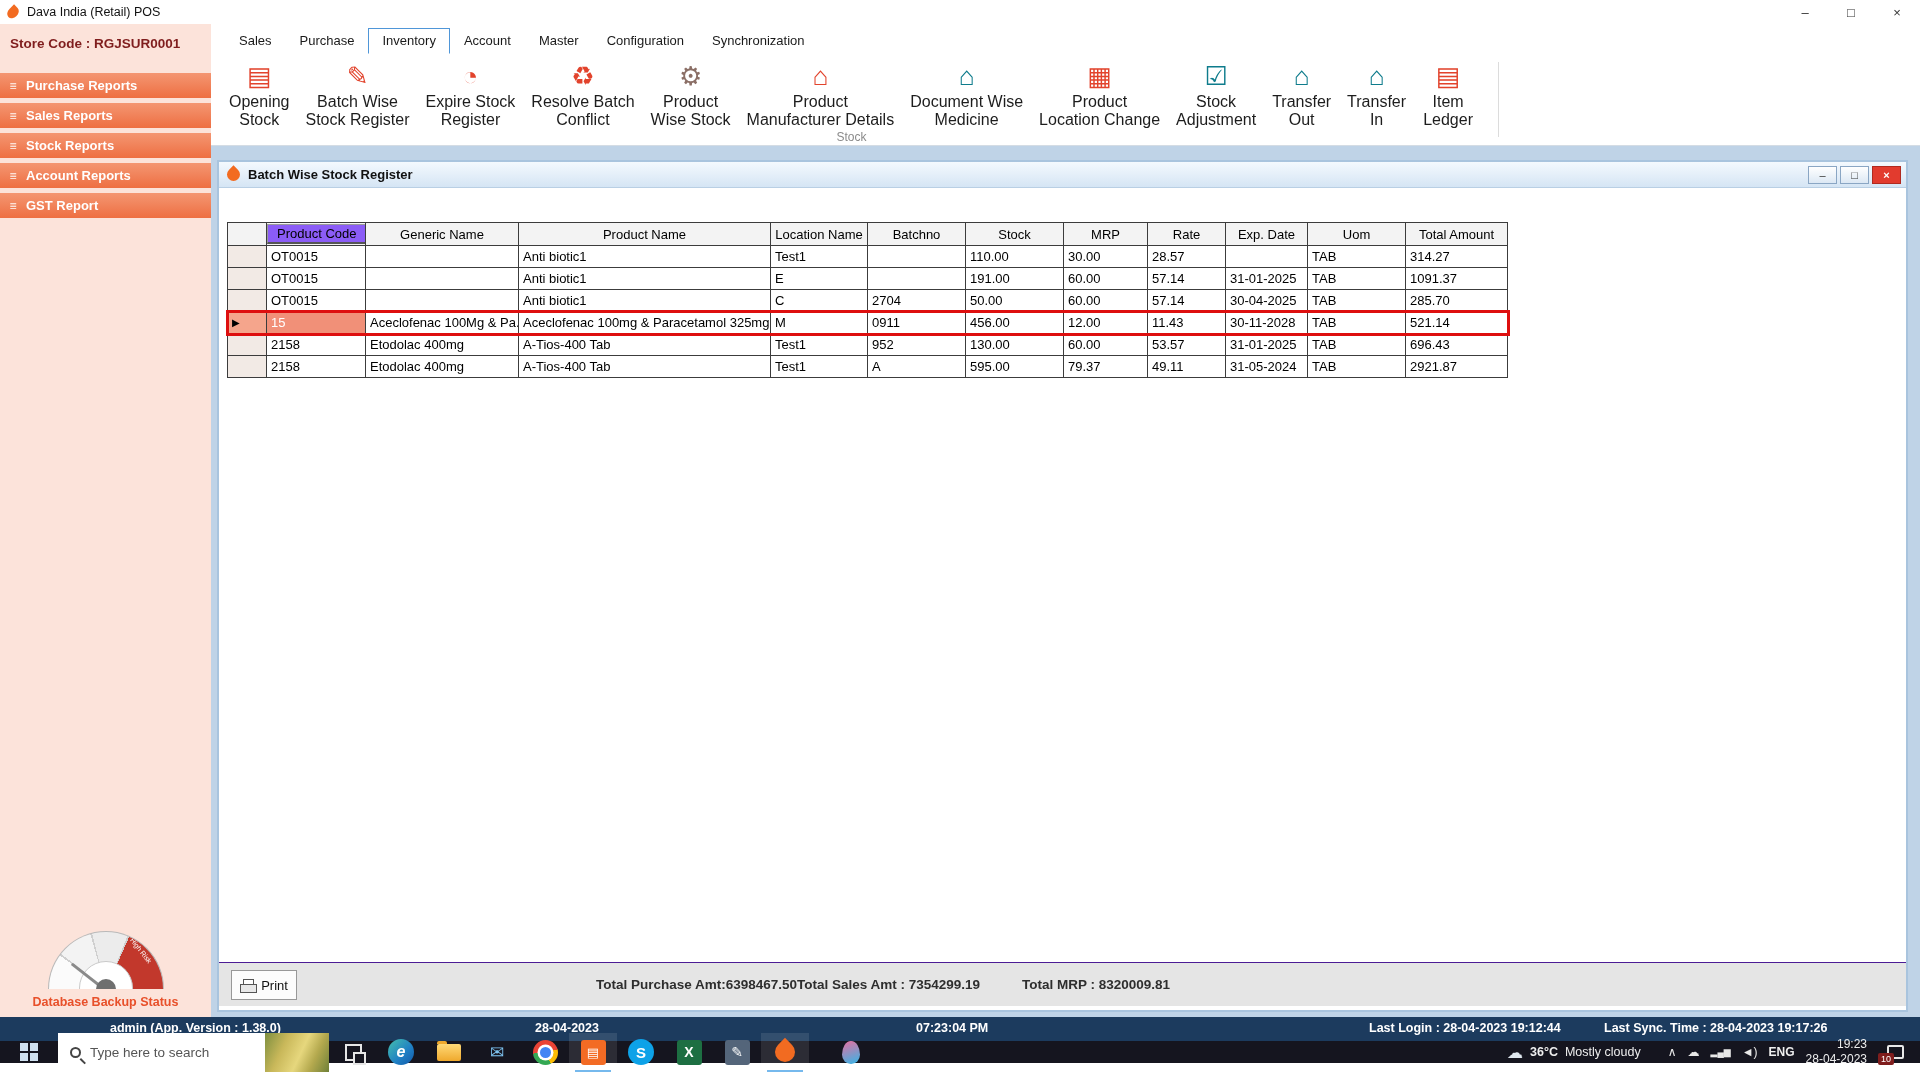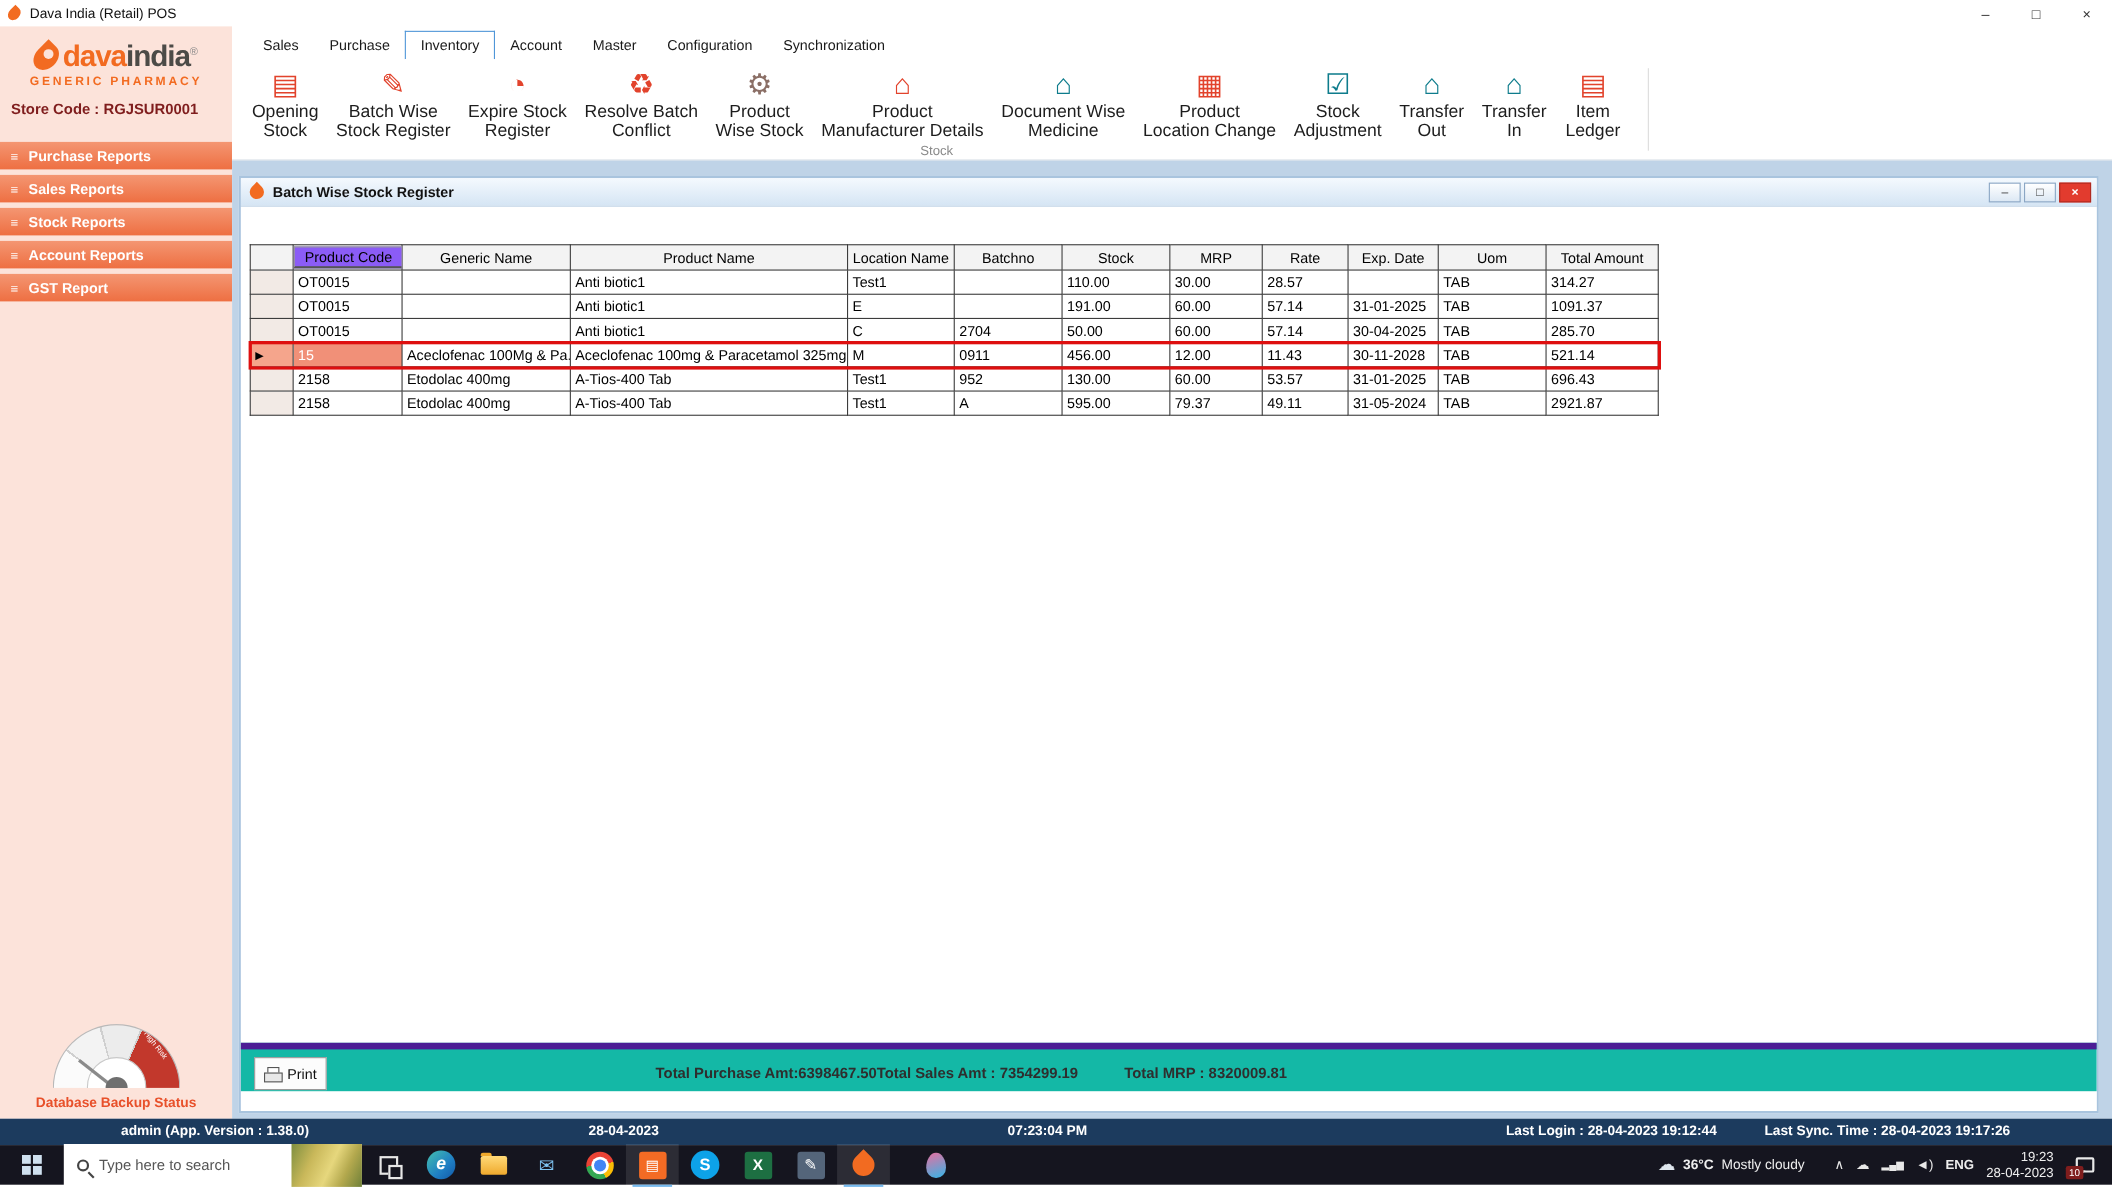--- a/index.html
+++ b/index.html
@@ -65,35 +65,35 @@
   #grid thead th{background:#f3f3f3;text-align:center;height:23px}
   th.sel-c{background:#f2eae5}
   .sel-h{background:#f3f3f3}
   tr.selected{outline:3px solid #de0f0f;outline-offset:-1px}
   tr.selected th.sel-c{background:#f5a58c;text-align:center;font-size:10px;color:#000}
   td.cur-cell{background:#f19078;color:#fff}
   .hdr-focus{padding:0!important}
   .hdr-focus span{display:inline-block;border:1px solid #9a9a9a;border-bottom:2px solid #555;padding:0 9px;line-height:17px;background:#8b5cf6}
 
   
-  .child-footer{position:absolute;left:0;right:0;bottom:18px;height:44px;border-top:6px solid #4c1d95;background:#14b8a6}
+  .child-footer{position:absolute;left:0;right:0;bottom:4px;height:44px;border-top:1px solid #4c1d95;background:#e5e5e5}
   .print-btn{position:absolute;left:12px;top:7px;width:66px;height:30px;border:1px solid #989898;background:#fcfcfc;display:flex;align-items:center;justify-content:center;gap:6px;font-size:13px;color:#111}
   .print-ico{position:relative;width:15px;height:13px;flex:none}
   .print-ico::before{content:"";position:absolute;left:3px;top:0;width:9px;height:5px;border:1px solid #555;background:#fff}
   .print-ico::after{content:"";position:absolute;left:0;top:5px;width:15px;height:7px;border:1px solid #555;background:#e8e8e8}
   .total{position:absolute;top:14px;font-size:13.5px;font-weight:bold;color:#2e2e2e}
   #total-purchase{left:377px}#total-sales{left:578px}#total-mrp{left:803px}
 
   
   #statusbar{position:absolute;left:0;top:1017px;width:1920px;height:24px;background:#1c3b5e;color:#fff;font-size:12.5px;font-weight:bold}
   #statusbar>span{position:absolute;top:4px}
   #sb-user{left:110px}#sb-date{left:535px}#sb-time{left:916px}#sb-login{left:1369px}#sb-sync{left:1604px}
 
   
-  #taskbar{position:absolute;left:0;top:1041px;width:1920px;height:36px;background:#15151f;display:flex;align-items:center;color:#eee}
+  #taskbar{position:absolute;left:0;top:1041px;width:1920px;height:22px;background:#15151f;display:flex;align-items:center;color:#eee}
   .start-btn{width:58px;height:39px;display:flex;align-items:center;justify-content:center;flex:none}
   .win-logo{display:grid;grid-template-columns:8px 8px;grid-template-rows:8px 8px;gap:2px}
   .win-logo i{background:#cfe0ef;display:block}
   .search{width:271px;height:39px;background:#fff;display:flex;align-items:center;gap:9px;padding-left:12px;position:relative;color:#555;font-size:13.5px;flex:none}
   .search-ico{width:11px;height:11px;border:2px solid #444;border-radius:50%;position:relative;flex:none}
   .search-ico::after{content:"";position:absolute;left:9px;top:9px;width:7px;height:2px;background:#444;transform:rotate(45deg);transform-origin:0 0}
   .search-img{position:absolute;right:0;top:0;width:64px;height:39px;background:linear-gradient(115deg,#7e8f3f 0%,#c9b85a 30%,#e6d77d 55%,#b4a94e 75%,#6f8038 100%)}
   #taskbar-apps{display:flex;align-items:center}
   .tb-slot{width:48px;height:39px;display:flex;align-items:center;justify-content:center;position:relative}
   .tb-slot.active{background:rgba(255,255,255,.10)}
@@ -136,27 +136,20 @@
     <span class="app-drop" data-name="app-icon"></span>
     <span data-name="window-title">Dava India (Retail) POS</span>
     <div class="win-controls">
       <span class="win-btn" data-name="minimize-button">–</span>
       <span class="win-btn" data-name="maximize-button">□</span>
       <span class="win-btn" data-name="close-button">×</span>
     </div>
   </div>
 
   <div id="sidebar" data-name="sidebar">
-    <div class="logo" data-name="davaindia-logo">
-      <div class="logo-row">
-        <span class="logo-drop" data-name="logo-drop-icon"></span>
-        <span class="logo-text" data-name="logo-text"><span class="dava">dava</span><span class="india">india</span><sup>®</sup></span>
-      </div>
-      <div class="logo-sub" data-name="logo-subtitle">GENERIC PHARMACY</div>
-    </div>
     <div class="store-code" data-name="store-code">Store Code : RGJSUR0001</div>
     <div id="sidebar-menu" data-name="sidebar-menu">
         <div class="side-item" data-name="sidebar-item-purchase-reports">
           <span class="burger" data-name="menu-lines-icon">≡</span>
           <span class="side-lbl" data-name="sidebar-item-label">Purchase Reports</span>
         </div>
         <div class="side-item" data-name="sidebar-item-sales-reports">
           <span class="burger" data-name="menu-lines-icon">≡</span>
           <span class="side-lbl" data-name="sidebar-item-label">Sales Reports</span>
         </div>

